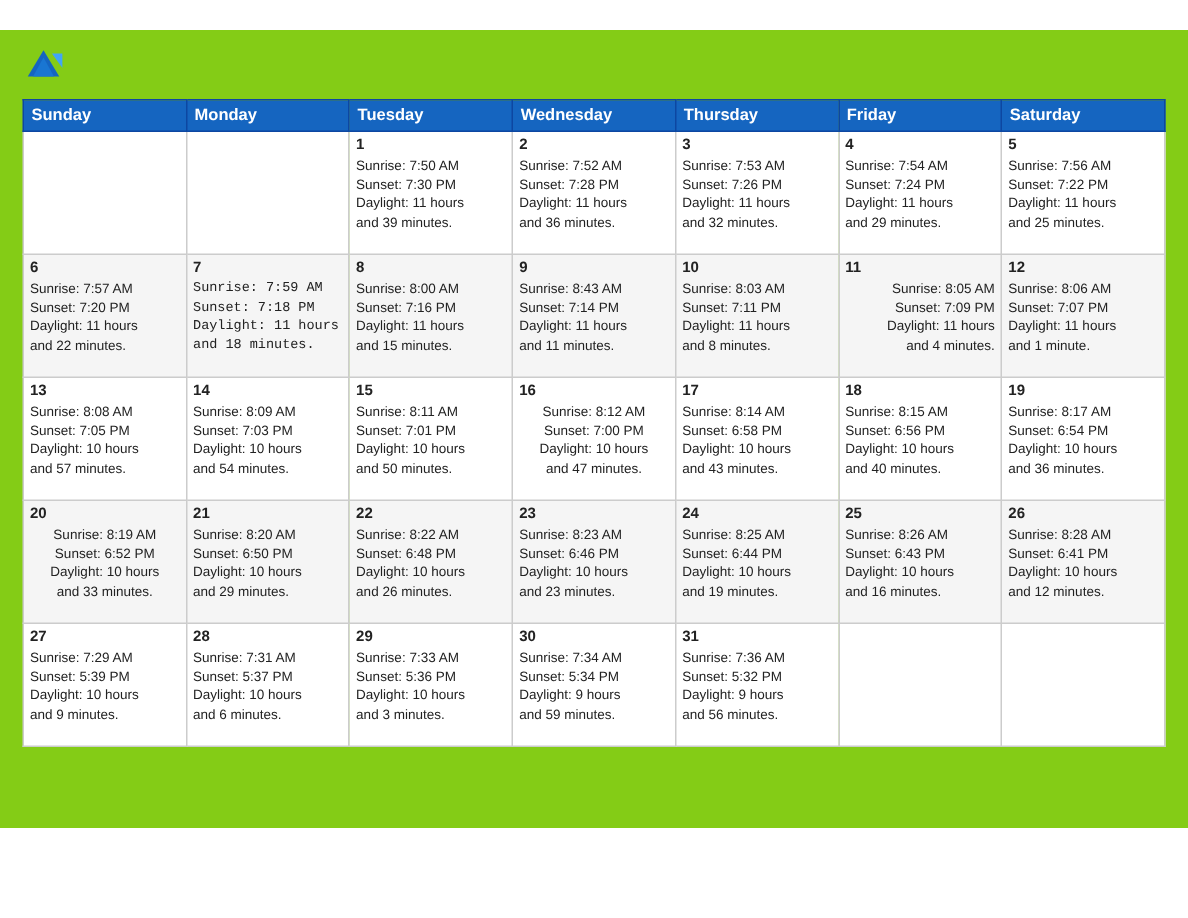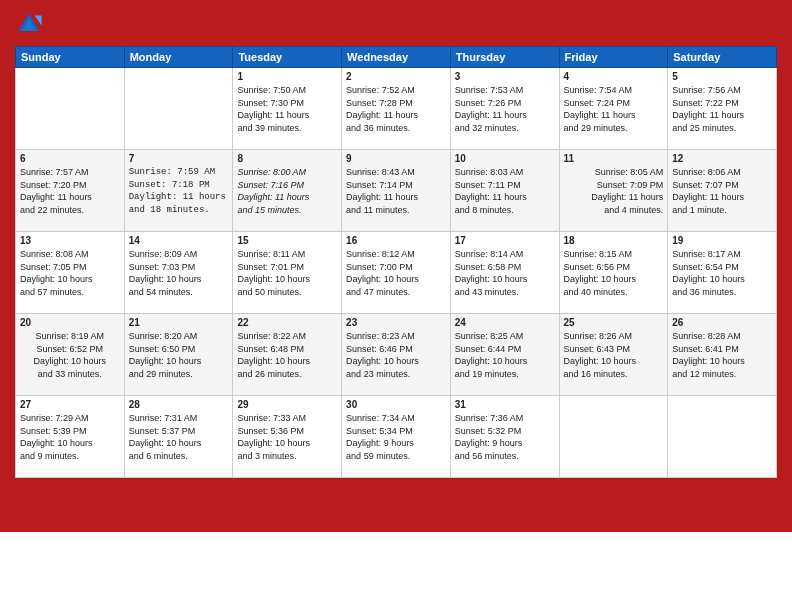--- a/index.html
+++ b/index.html
@@ -6,22 +6,23 @@
     body {
       font-family: Arial, sans-serif;
       background: #fff;
       width: 792px;
       height: 612px;
       overflow: hidden;
     }
     .page {
       width: 792px;
       height: 532px;
-      background: #b91c1c;
+      background: #84cc16;
       padding: 10px 15px;
+      margin-top: 20px;
     }
     .header {
       display: flex;
       justify-content: space-between;
       align-items: flex-start;
       margin-bottom: 8px;
     }
     .logo {
       display: flex;
       align-items: center;
@@ -172,21 +173,21 @@
           </td>
           <td>
             <span class="day-num">7</span>
             <div class="day-info" style="white-space: pre-line; font-family: Liberation Mono, monospace;">Sunrise: 7:59 AM
 Sunset: 7:18 PM
 Daylight: 11 hours
 and 18 minutes.</div>
           </td>
           <td>
             <span class="day-num">8</span>
-            <div class="day-info" style="white-space: pre-line; font-style: italic;">Sunrise: 8:00 AM
+            <div class="day-info" style="white-space: pre-line;">Sunrise: 8:00 AM
 Sunset: 7:16 PM
 Daylight: 11 hours
 and 15 minutes.</div>
           </td>
           <td>
             <span class="day-num">9</span>
             <div class="day-info" style="white-space: pre-line;">Sunrise: 8:43 AM
 Sunset: 7:14 PM
 Daylight: 11 hours
 and 11 minutes.</div>
@@ -230,21 +231,21 @@
           </td>
           <td>
             <span class="day-num">15</span>
             <div class="day-info" style="white-space: pre-line;">Sunrise: 8:11 AM
 Sunset: 7:01 PM
 Daylight: 10 hours
 and 50 minutes.</div>
           </td>
           <td>
             <span class="day-num">16</span>
-            <div class="day-info" style="white-space: pre-line;">Sunrise: 8:12 AM
+            <div class="day-info" style="white-space: pre-line; text-align: center;">Sunrise: 8:12 AM
 Sunset: 7:00 PM
 Daylight: 10 hours
 and 47 minutes.</div>
           </td>
           <td>
             <span class="day-num">17</span>
             <div class="day-info" style="white-space: pre-line;">Sunrise: 8:14 AM
 Sunset: 6:58 PM
 Daylight: 10 hours
 and 43 minutes.</div>

